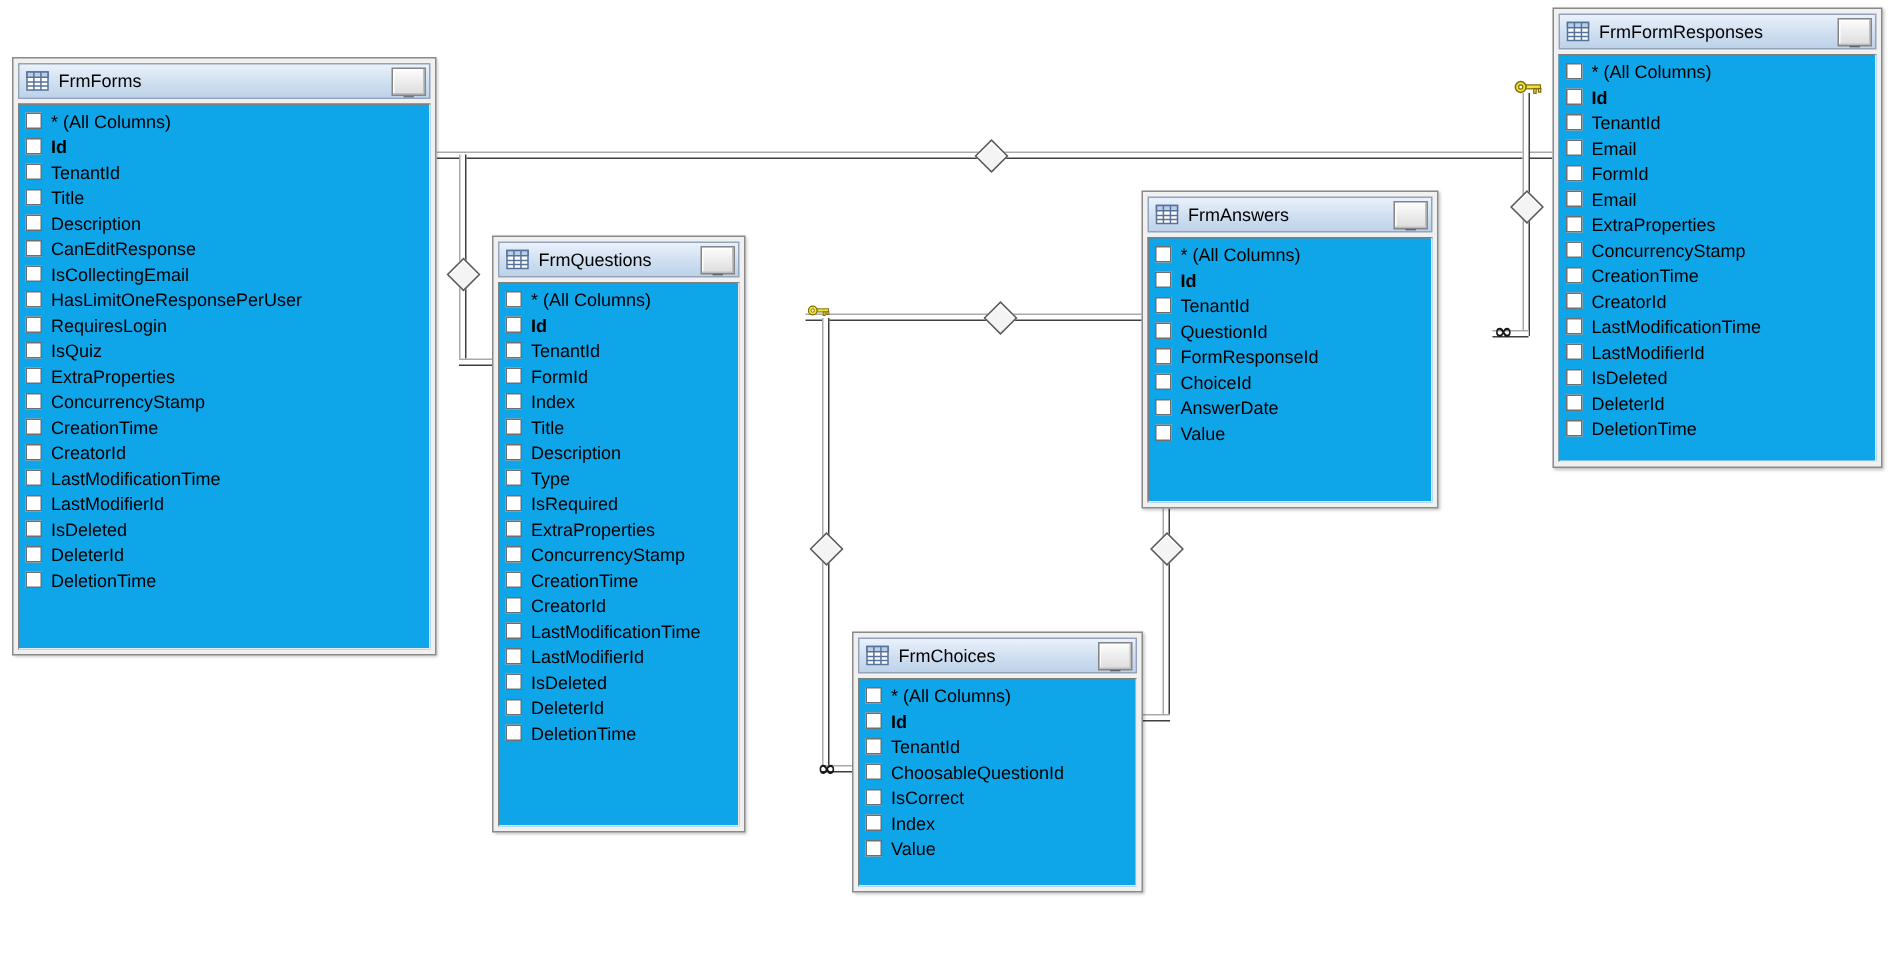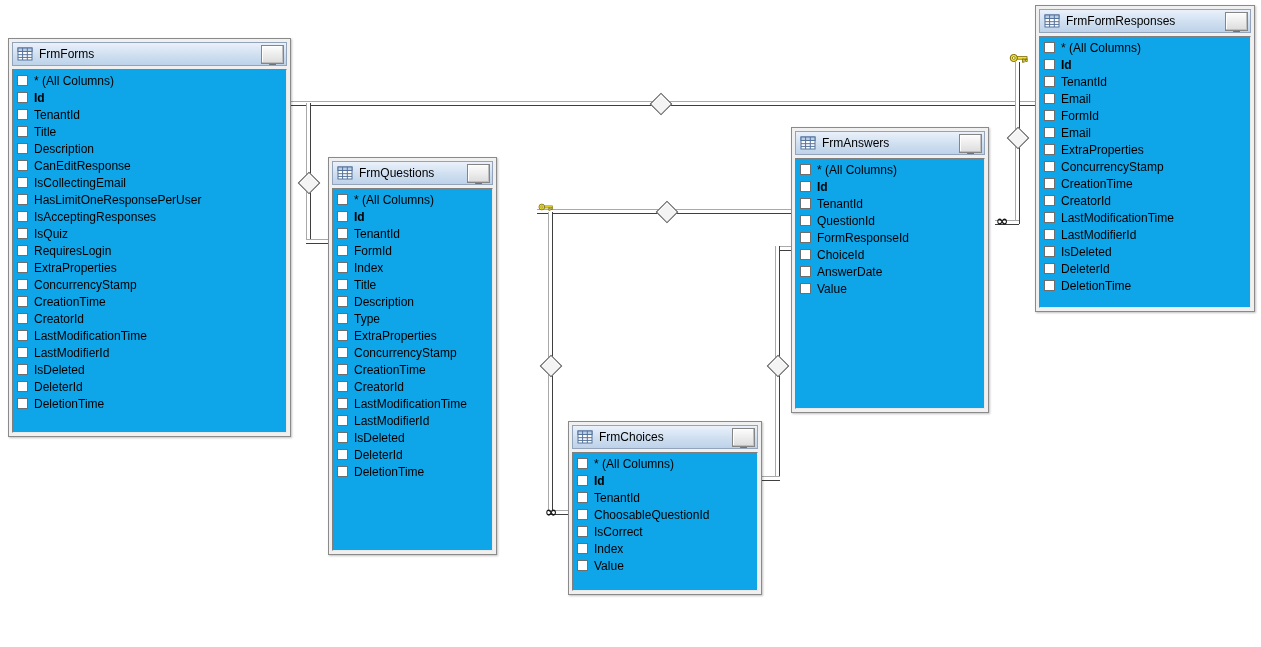--- a/index.html
+++ b/index.html
@@ -53,21 +53,21 @@
     border:1px solid #5a5a5a; transform:rotate(45deg);
     box-shadow:inset 1px 1px 0 #ffffff;
   }
   .inf { position:absolute; font-family:"DejaVu Sans", sans-serif;
          font-weight:bold; font-size:15px; line-height:15px; color:#151515; }
   .keyicon { position:absolute; }
 
   
   #win-frmforms        { left:8px;    top:38px;  width:283px; height:399px; }
   #win-frmquestions    { left:328px;  top:157px; width:169px; height:398px; }
-  #win-frmanswers      { left:791px;  top:127px; width:198px; height:286px; }
+  #win-frmanswers      { left:761px;  top:127px; width:198px; height:212px; }
   #win-frmchoices      { left:568px;  top:421px; width:194px; height:174px; }
   #win-frmformresponses{ left:1035px; top:5px;   width:220px; height:307px; }
 </style>
 </head>
 <body>
 
 <div class="canvas">
 
   <div>
     <div class="pipe-h" style="left:291px;top:101px;width:744px"></div>
@@ -161,29 +161,25 @@
         <div class="col-row">
           <span class="checkbox"></span>
           <span class="col-label">IsCollectingEmail</span>
         </div>
         <div class="col-row">
           <span class="checkbox"></span>
           <span class="col-label">HasLimitOneResponsePerUser</span>
         </div>
         <div class="col-row">
           <span class="checkbox"></span>
-          <span class="col-label">IsAcceptingResponses</span>
+          <span class="col-label">RequiresLogin</span>
         </div>
         <div class="col-row">
           <span class="checkbox"></span>
           <span class="col-label">IsQuiz</span>
-        </div>
-        <div class="col-row">
-          <span class="checkbox"></span>
-          <span class="col-label">RequiresLogin</span>
         </div>
         <div class="col-row">
           <span class="checkbox"></span>
           <span class="col-label">ExtraProperties</span>
         </div>
         <div class="col-row">
           <span class="checkbox"></span>
           <span class="col-label">ConcurrencyStamp</span>
         </div>
         <div class="col-row">
@@ -258,20 +254,24 @@
         <div class="col-row">
           <span class="checkbox"></span>
           <span class="col-label">Description</span>
         </div>
         <div class="col-row">
           <span class="checkbox"></span>
           <span class="col-label">Type</span>
         </div>
         <div class="col-row">
           <span class="checkbox"></span>
+          <span class="col-label">IsRequired</span>
+        </div>
+        <div class="col-row">
+          <span class="checkbox"></span>
           <span class="col-label">ExtraProperties</span>
         </div>
         <div class="col-row">
           <span class="checkbox"></span>
           <span class="col-label">ConcurrencyStamp</span>
         </div>
         <div class="col-row">
           <span class="checkbox"></span>
           <span class="col-label">CreationTime</span>
         </div>

